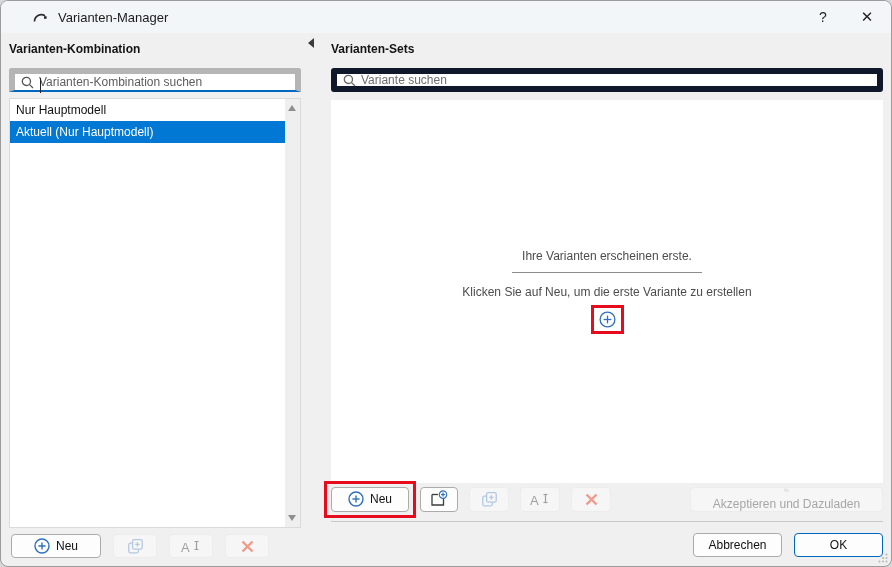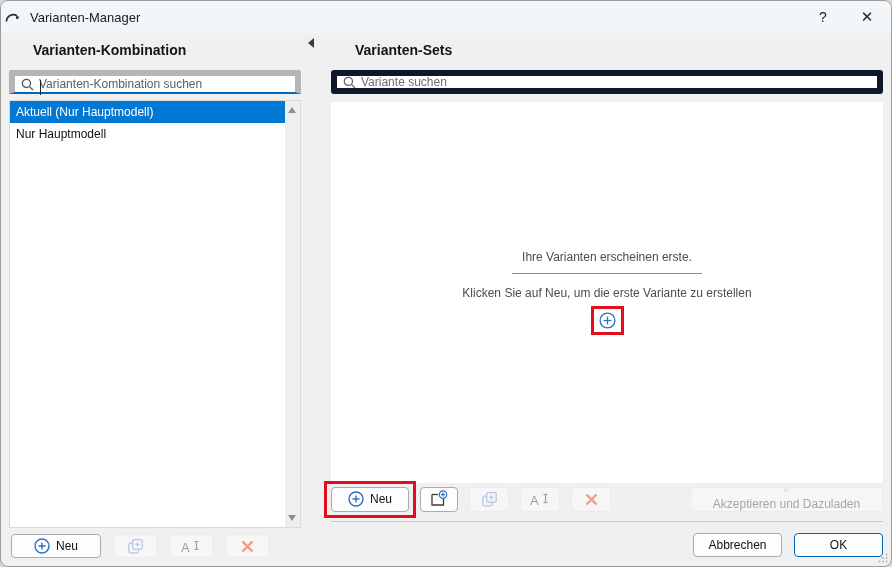--- a/index.html
+++ b/index.html
@@ -3,38 +3,38 @@
 <meta charset="utf-8">
 <style>
   * { box-sizing: border-box; margin: 0; padding: 0; }
   html,body { background:#d8d8d8; font-family:"Liberation Sans", sans-serif; }
   .dialog {
     position:relative; width:892px; height:567px;
     background:#f0f0f0; border:1px solid #9b9b9b; border-radius:8px;
     overflow:hidden; font-size:12px; color:#1a1a1a;
   }
   
-  .titlebar { height:32px; background:#f3f6f8; display:flex; align-items:center; padding-left:3px;text-align:center; }
+  .titlebar { height:32px; background:#f3f6f8; display:flex; align-items:center; padding-left:31px;text-align:center; }
   .titlebar .app-icon { width:17px; height:17px; margin-right:9px; }
   .titlebar .title { font-size:13px; color:#1b1b1b; }
   .titlebar .spacer { flex:1; }
   .tb-btn { width:44px; height:32px; display:flex; align-items:center; justify-content:center;
             font-size:14px; color:#222; cursor:default; }
   .tb-btn.close { font-size:15px; margin-right:2px; }
   
   .body { display:flex; height:535px; }
   .col-left  { width:300px; padding-left:8px; display:flex; flex-direction:column; }
   .col-split { width:30px; position:relative; }
   .col-right { flex:1; padding-right:8px; display:flex; flex-direction:column; }
   .collapse-arrow {
     position:absolute; left:7px; top:5px; width:0; height:0;
     border-top:5px solid transparent; border-bottom:5px solid transparent;
     border-right:6px solid #3a3a3a;
   }
-  .panel-title { margin-top:9px; font-weight:bold; font-size:14px; color:#141414;margin-left:24px; }
+  .panel-title { margin-top:9px; font-weight:bold; font-size:12px; color:#141414; }
   
   .searchbox { margin-top:12px; height:24px; background:#fff; border:6px solid #0f172a;
                border-radius:3px; display:flex; align-items:center; padding:0 6px; position:relative; }
   .searchbox.focused { border-color:#b5b5b5; border-bottom:2px solid #0067c0; border-radius:3px 3px 0 0; }
   .searchbox svg { flex:none; margin-right:5px; }
   .searchbox input { border:none; outline:none; flex:1; font:12px "Liberation Sans",sans-serif;
                      background:transparent; color:#333; padding:0; }
   .searchbox input::placeholder { color:#5d5d5d; opacity:1; }
   .searchbox.right input::placeholder { color:#6e6e6e; }
   .caret { position:absolute; left:25px; top:4px; width:1px; height:15px; background:#222; }
@@ -102,22 +102,22 @@
         <svg width="13" height="13" viewBox="0 0 13 13">
           <circle cx="5.4" cy="5.4" r="4.1" fill="none" stroke="#555" stroke-width="1.3"></circle>
           <line x1="8.6" y1="8.6" x2="12" y2="12" stroke="#555" stroke-width="1.3"></line>
         </svg>
         <span class="caret"></span>
         <input placeholder="Varianten-Kombination suchen" style="">
       </div>
 
       <div class="listbox">
         <div class="list-items">
+          <div class="list-item">Nur Hauptmodell</div>
           <div class="list-item selected">Aktuell (Nur Hauptmodell)</div>
-          <div class="list-item">Nur Hauptmodell</div>
         </div>
         <div class="vscroll">
           <div class="arr-up"></div>
           <div class="arr-dn"></div>
         </div>
       </div>
 
       <div class="btnrow-left">
         <div class="btn btn-neu">
           <svg width="16" height="16" viewBox="0 0 16 16">

